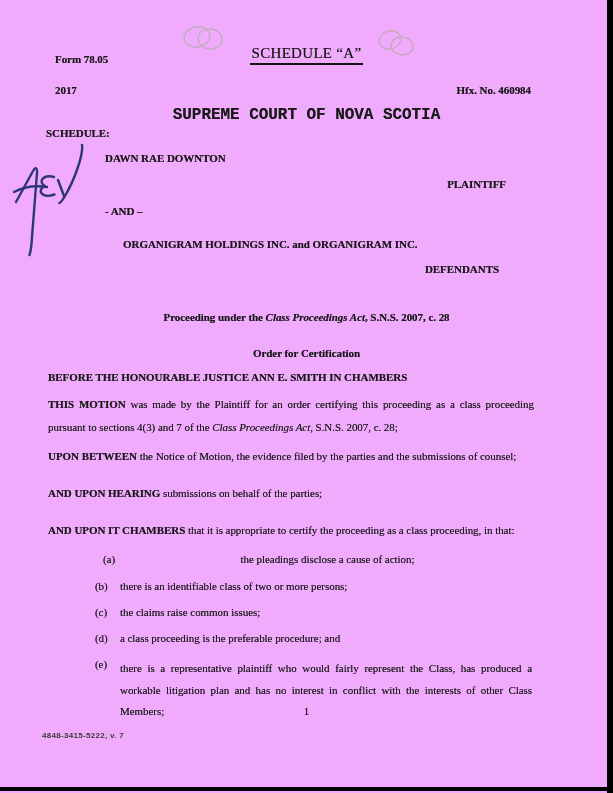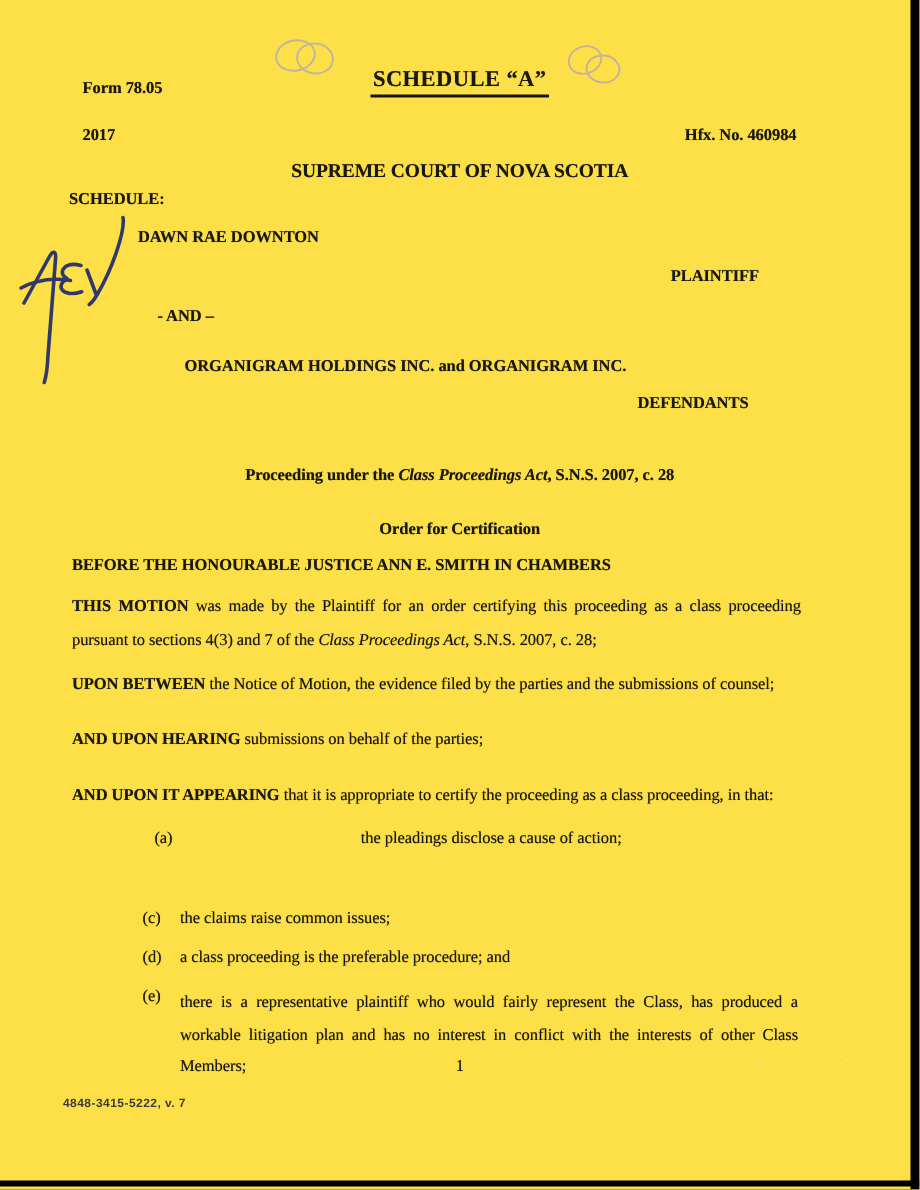--- a/index.html
+++ b/index.html
@@ -1,35 +1,35 @@
 <!DOCTYPE html>
 <html><head>
 <meta charset="utf-8">
 <style>
   html,body{margin:0;padding:0;background:#777;}
   .page{
     position:relative;
     width:613px;height:793px;
-    background:#fde047;
+    background:#f0abfc;
     overflow:hidden;
     font-family:"Liberation Serif","DejaVu Serif",serif;
     color:#181818;
   }
   .doc-text{
     text-shadow:0 0 .5px rgba(0,0,0,.55);
     letter-spacing:-.05px;
   }
   .abs{position:absolute;}
   .b{font-weight:bold;}
   .i{font-style:italic;}
   .center{left:0;width:613px;text-align:center;}
   .body-size{font-size:11px;}
   .nowrap{white-space:nowrap;}
   .title-text{
-    font-size:15px;font-weight:bold;
+    font-size:15px;font-weight:normal;
     border-bottom:2px solid #141414;
     padding:0 2px 1px 2px;
     display:inline-block;
     letter-spacing:.3px;
   }
   .para{left:48px;width:486px;}
   .justify{text-align:justify;}
   .motion{line-height:22.5px;}
   .list-row{left:95px;width:440px;}
   .list-marker{display:inline-block;width:25px;vertical-align:top;}
@@ -50,25 +50,25 @@
   <div class="abs doc-text b body-size" style="left:55px;top:53px;">Form 78.05</div>
 
   <div class="abs center" style="top:44px;">
     <span class="title-text doc-text">SCHEDULE “A”</span>
   </div>
 
   <div class="abs doc-text b body-size" style="left:55px;top:84px;">2017</div>
 
   <div class="abs doc-text b body-size" style="right:82px;top:84px;padding-left:29px;">Hfx. No. 460984</div>
 
-  <div class="abs center doc-text b" style="top:106px;font-size:13px;">SUPREME COURT OF NOVA SCOTIA</div>
+  <div class="abs center doc-text b" style="top:106px;font-size:16px;font-family:Liberation Mono, monospace;">SUPREME COURT OF NOVA SCOTIA</div>
 
   <div class="abs doc-text b body-size" style="left:46px;top:127px;">SCHEDULE:</div>
 
-  <div class="abs doc-text b body-size" style="left:92px;top:152px;">DAWN RAE DOWNTON</div>
+  <div class="abs doc-text b body-size" style="left:105px;top:152px;">DAWN RAE DOWNTON</div>
 
   <div class="abs doc-text b body-size" style="right:107px;top:178px;">PLAINTIFF</div>
 
   <div class="abs doc-text b body-size" style="left:105px;top:205px;">- AND –</div>
 
   <div class="abs doc-text b body-size" style="left:105px;top:238px;padding-left:18px;">ORGANIGRAM HOLDINGS INC. and ORGANIGRAM INC.</div>
 
   <div class="abs doc-text b body-size" style="right:114px;top:263px;">DEFENDANTS</div>
 
   <div class="abs center doc-text b body-size" style="top:311px;">
@@ -85,25 +85,28 @@
 
   <div class="abs para doc-text body-size nowrap" style="top:450px;">
     <span class="b">UPON BETWEEN</span><span> the Notice of Motion, the evidence filed by the parties and the submissions of counsel;</span>
   </div>
 
   <div class="abs para doc-text body-size nowrap" style="top:487px;">
     <span class="b">AND UPON HEARING</span><span> submissions on behalf of the parties;</span>
   </div>
 
   <div class="abs para doc-text body-size nowrap" style="top:524px;">
-    <span class="b">AND UPON IT APPEARING</span><span> that it is appropriate to certify the proceeding as a class proceeding, in that:</span>
+    <span class="b">AND UPON IT CHAMBERS</span><span> that it is appropriate to certify the proceeding as a class proceeding, in that:</span>
   </div>
 
   <div class="abs list-row doc-text body-size" style="top:553px;text-align:center;">
     <span class="list-marker">(a)</span><span class="list-text">the pleadings disclose a cause of action;</span>
+  </div>
+  <div class="abs list-row doc-text body-size" style="top:580px;">
+    <span class="list-marker">(b)</span><span class="list-text">there is an identifiable class of two or more persons;</span>
   </div>
   <div class="abs list-row doc-text body-size" style="top:606px;">
     <span class="list-marker">(c)</span><span class="list-text">the claims raise common issues;</span>
   </div>
   <div class="abs list-row doc-text body-size" style="top:658px;">
     <span class="list-marker">(e)</span><span class="list-text item-e">there is a representative plaintiff who would fairly represent the Class, has produced a workable litigation plan and has no interest in conflict with the interests of other Class Members;</span>
   </div>
   <div class="abs list-row doc-text body-size" style="top:632px;">
     <span class="list-marker">(d)</span><span class="list-text">a class proceeding is the preferable procedure; and</span>
   </div>

